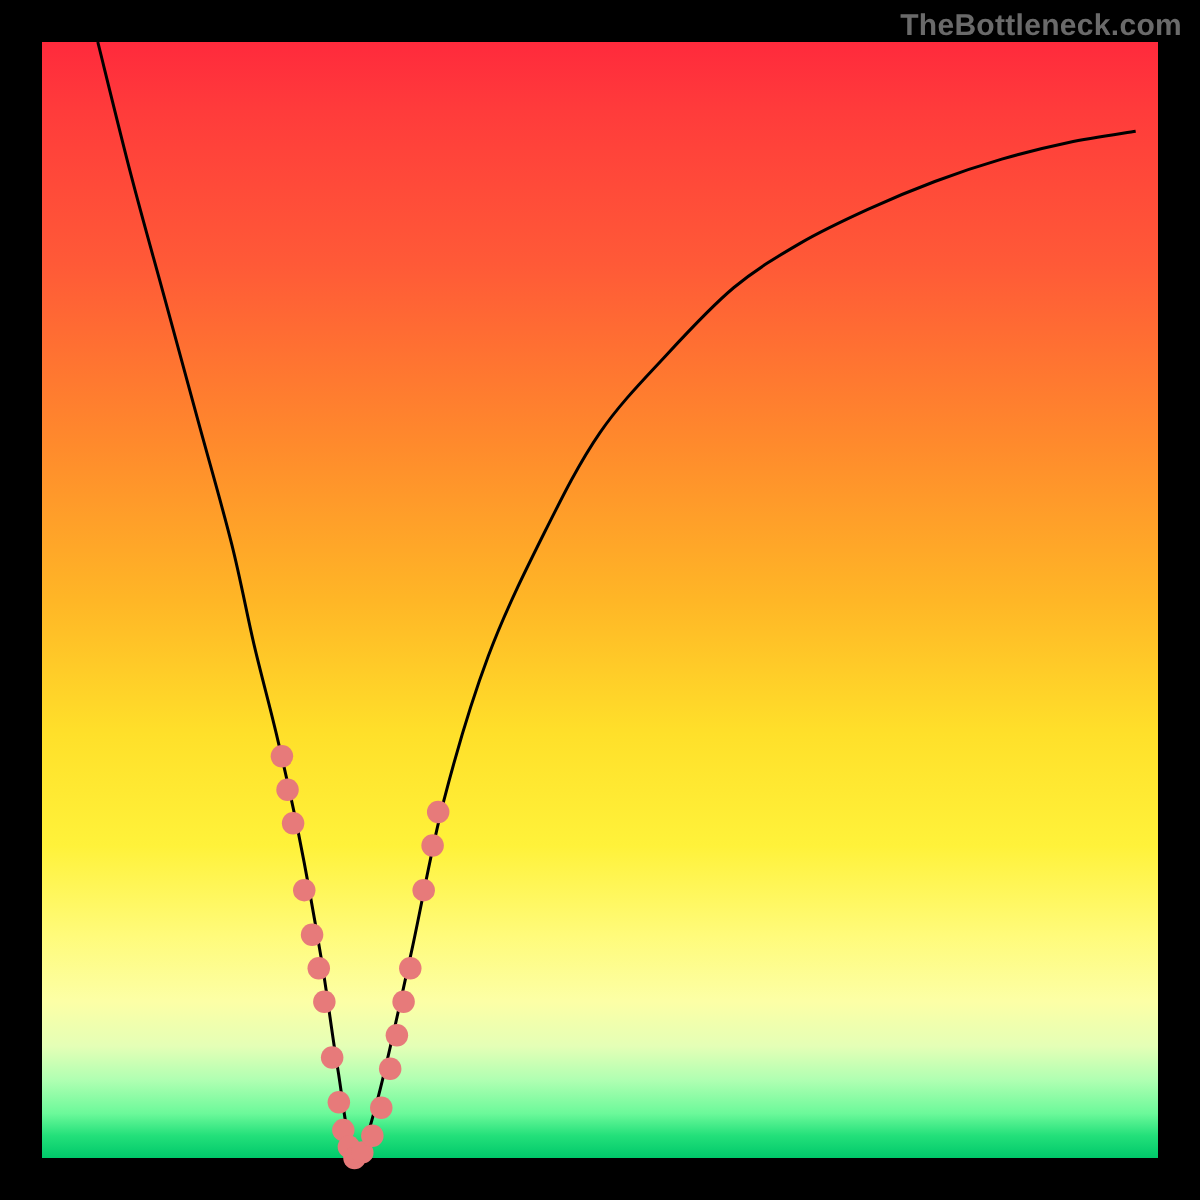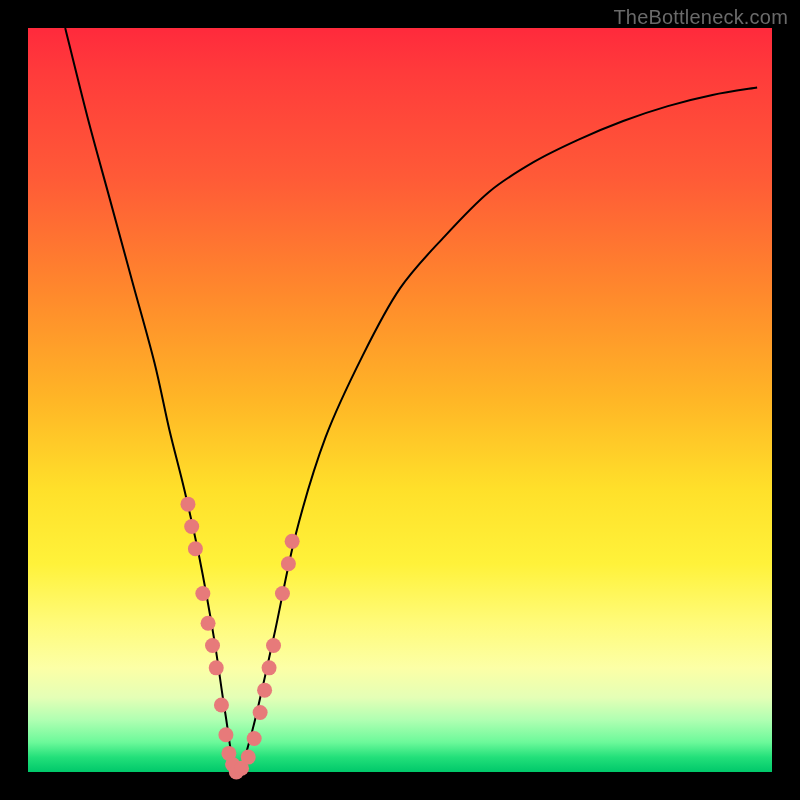--- a/index.html
+++ b/index.html
@@ -39,21 +39,21 @@
       #6cf99a 96%,
       #23e07a 98%,
       #00c86a 100%
     );
   }
   .watermark {
     position: absolute;
     top: 6px;
     right: 12px;
     font-size: 20px;
-    font-weight: 400;
+    font-weight: 700;
     color: #6a6a6a;
     letter-spacing: 0.2px;
     user-select: none;
   }
   svg.curve {
     position: absolute;
     inset: 0;
     width: 744px;
     height: 744px;
     overflow: visible;

